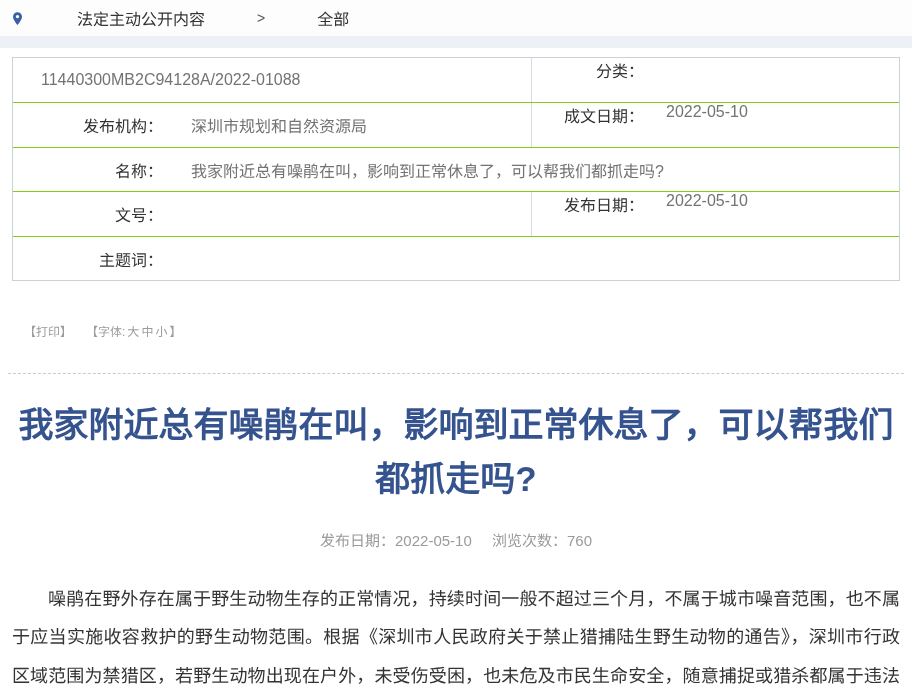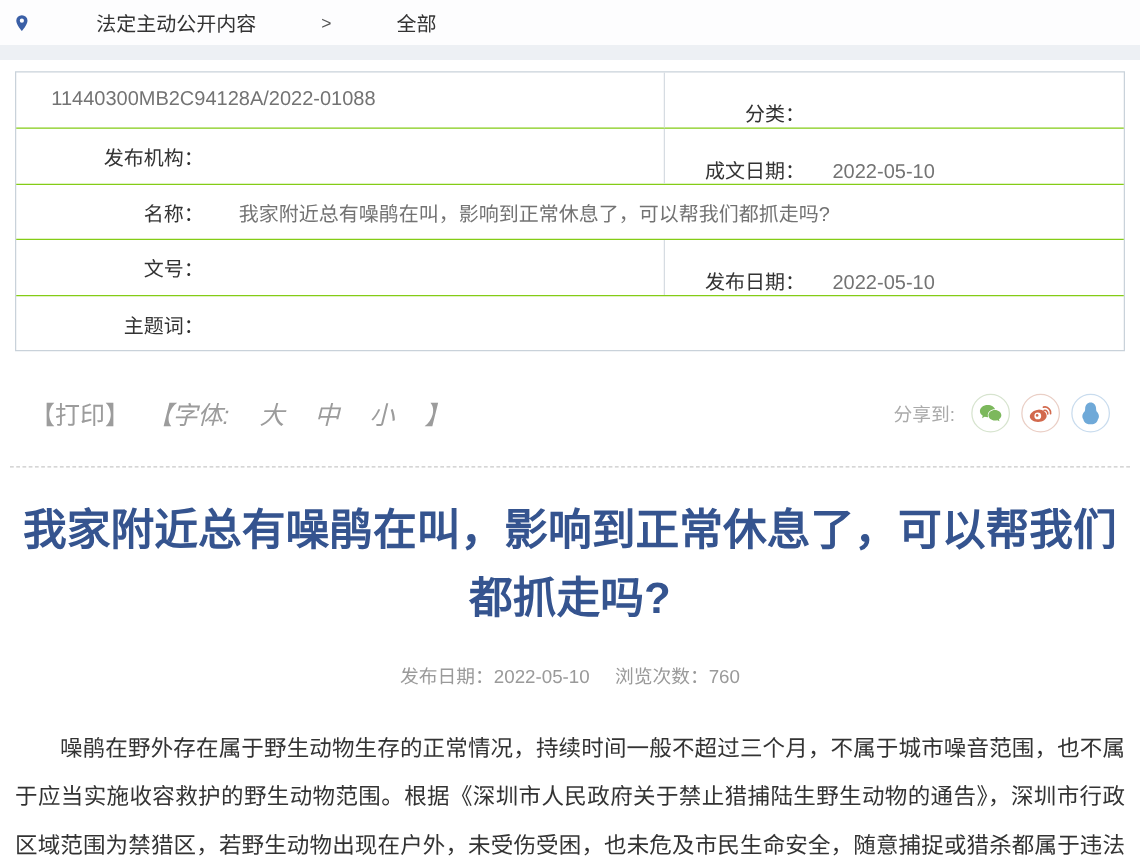--- a/index.html
+++ b/index.html
@@ -45,39 +45,39 @@
     width: 150px;
     flex: 0 0 150px;
     text-align: right;
     color: #333;
   }
   .cell-value { padding-left: 28px; color: #737373; }
   .half-left { flex: 1 1 auto; display: flex; align-items: center; min-height: 44px; }
   .half-right {
     flex: 0 0 368px;
     display: flex;
-    align-items: flex-end;
+    align-items: flex-start;
     min-height: 44px;
     border-left: 1px solid #d6dce2;
   }
   .half-right .cell-label { width: 112px; flex: 0 0 112px; }
   .half-right .cell-value { padding-left: 22px; }
   .row-full .cell-value { flex: 1; }
 
   
   .toolbar {
     margin-top: 32px;
     padding: 0 24px 0 24px;
     height: 34px;
     display: flex;
     align-items: center;
     justify-content: space-between;
   }
-  .tools-left { color: #9c9c9c; font-size: 20px; display: flex; align-items: center; gap: 14px; }
-  .font-group { display: flex; align-items: center; gap: 24px; font-style: italic; }
+  .tools-left { color: #9c9c9c; font-size: 12px; display: flex; align-items: center; gap: 14px; }
+  .font-group { display: flex; align-items: center; gap: 2px; }
   .tool-link { cursor: pointer; }
   .share-box { display: flex; align-items: center; gap: 9px; }
   .share-label { color: #aaa; font-size: 15px; margin-right: 4px; }
   .share-circle {
     width: 31px; height: 31px;
     border-radius: 50%;
     display: inline-flex;
     align-items: center;
     justify-content: center;
     cursor: pointer;
@@ -144,20 +144,21 @@
       </div>
       <div class="half-right">
         <span class="cell-label">分类：</span>
         <span class="cell-value"></span>
       </div>
     </div>
 
     <div class="info-row">
       <div class="half-left">
         <span class="cell-label">发布机构：</span>
+        <span class="cell-value">深圳市规划和自然资源局</span>
       </div>
       <div class="half-right">
         <span class="cell-label">成文日期：</span>
         <span class="cell-value">2022-05-10</span>
       </div>
     </div>
 
     <div class="info-row row-full">
       <span class="cell-label">名称：</span>
       <span class="cell-value">我家附近总有噪鹃在叫，影响到正常休息了，可以帮我们都抓走吗?</span>
@@ -185,43 +186,20 @@
     <div class="tools-left">
       <span class="tool-link">【打印】</span>
       <span class="font-group">
         <span>【字体:</span>
         <span class="tool-link">大</span>
         <span class="tool-link">中</span>
         <span class="tool-link">小</span>
         <span>】</span>
       </span>
     </div>
-    <div class="share-box">
-      <span class="share-label">分享到:</span>
-      <span class="share-circle share-wechat">
-        <svg viewBox="0 0 24 24" width="21" height="21" fill="#7cb85c" aria-hidden="true">
-          <path d="M9.3 4.5C5.4 4.5 2.2 7 2.2 10.1c0 1.8 1 3.3 2.6 4.4l-.7 2.1 2.4-1.2c.9.3 1.8.4 2.8.4h.5c-.3-.6-.4-1.2-.4-1.9 0-3 2.9-5.4 6.4-5.4h.3c-.6-2.3-3.3-4-6.8-4z"></path>
-          <path d="M21.8 14c0-2.6-2.7-4.8-5.9-4.8S10 11.4 10 14s2.7 4.8 5.9 4.8c.8 0 1.5-.1 2.2-.3l2 1-.5-1.8c1.3-.9 2.2-2.2 2.2-3.7z"></path>
-        </svg>
-      </span>
-      <span class="share-circle share-weibo">
-        <svg viewBox="0 0 24 24" width="21" height="21" aria-hidden="true">
-          <path fill="#d2694d" d="M10.1 8.8c-4.1.2-8 3-8 6.1 0 2.9 3.3 5.1 7.5 5.1 4.4 0 7.9-2.4 7.9-5.4 0-2.9-3.2-5.9-7.4-5.8z"></path>
-          <circle cx="9.4" cy="14.6" r="3.1" fill="#ffffff"></circle>
-          <circle cx="8.8" cy="14.1" r="1.2" fill="#d2694d"></circle>
-          <path d="M14.6 6.6c1.9-.5 4.1.2 5.4 1.8 1 1.2 1.4 2.7 1.1 4.1" stroke="#d2694d" stroke-width="1.6" fill="none" stroke-linecap="round"></path>
-          <path d="M15.1 9.5c1-.2 2.1.1 2.8 1 .6.7.8 1.5.6 2.3" stroke="#d2694d" stroke-width="1.4" fill="none" stroke-linecap="round"></path>
-        </svg>
-      </span>
-      <span class="share-circle share-qq">
-        <svg viewBox="0 0 24 24" width="21" height="21" fill="#6fa9d8" aria-hidden="true">
-          <path d="M12 2.2c-2.9 0-5 2.4-5 5.8 0 .9-.1 1.7-.5 2.4-.9.8-2.1 2.4-2.1 4.4 0 1.1.3 2.1.9 2.8.3 1.7 1.3 3.1 2.8 3.8 1.1.5 2.5.8 3.9.8s2.8-.3 3.9-.8c1.5-.7 2.5-2.1 2.8-3.8.6-.7.9-1.7.9-2.8 0-2-1.2-3.6-2.1-4.4-.4-.7-.5-1.5-.5-2.4 0-3.4-2.1-5.8-5-5.8z"></path>
-        </svg>
-      </span>
-    </div>
   </div>
 
   <div class="dashed-divider"></div>
 
   <h1 class="article-title">我家附近总有噪鹃在叫，影响到正常休息了，可以帮我们都抓走吗?</h1>
 
   <div class="article-meta">
     <span class="meta-item"><span>发布日期：</span><span>2022-05-10</span></span>
     <span class="meta-item"><span>浏览次数：</span><span>760</span></span>
   </div>

